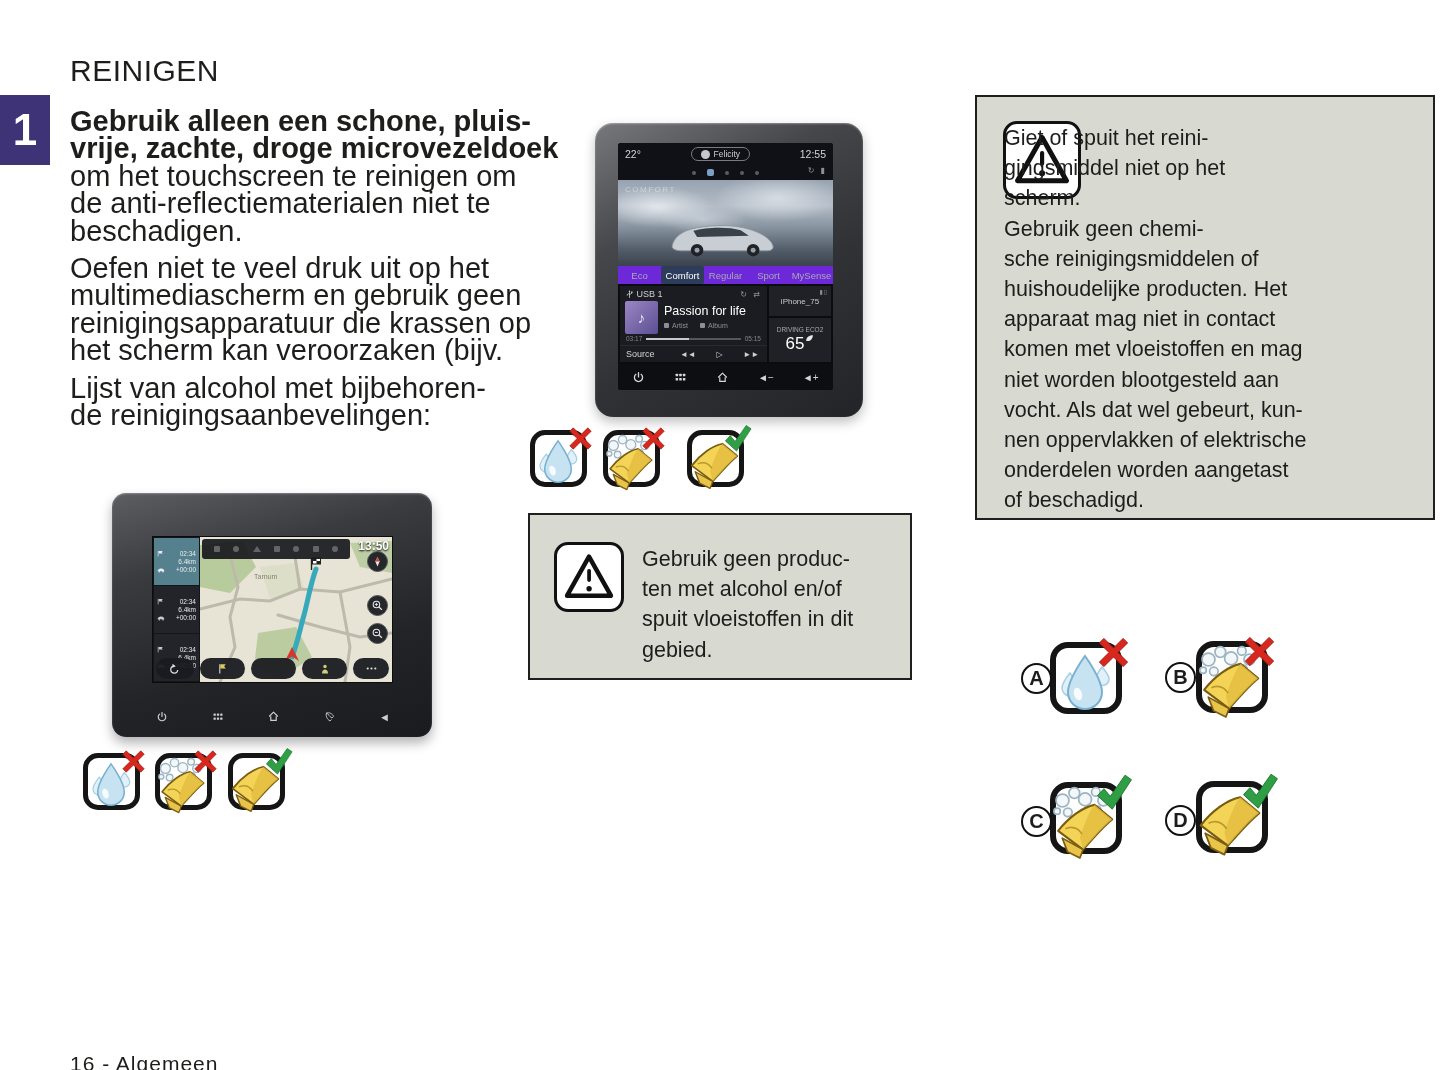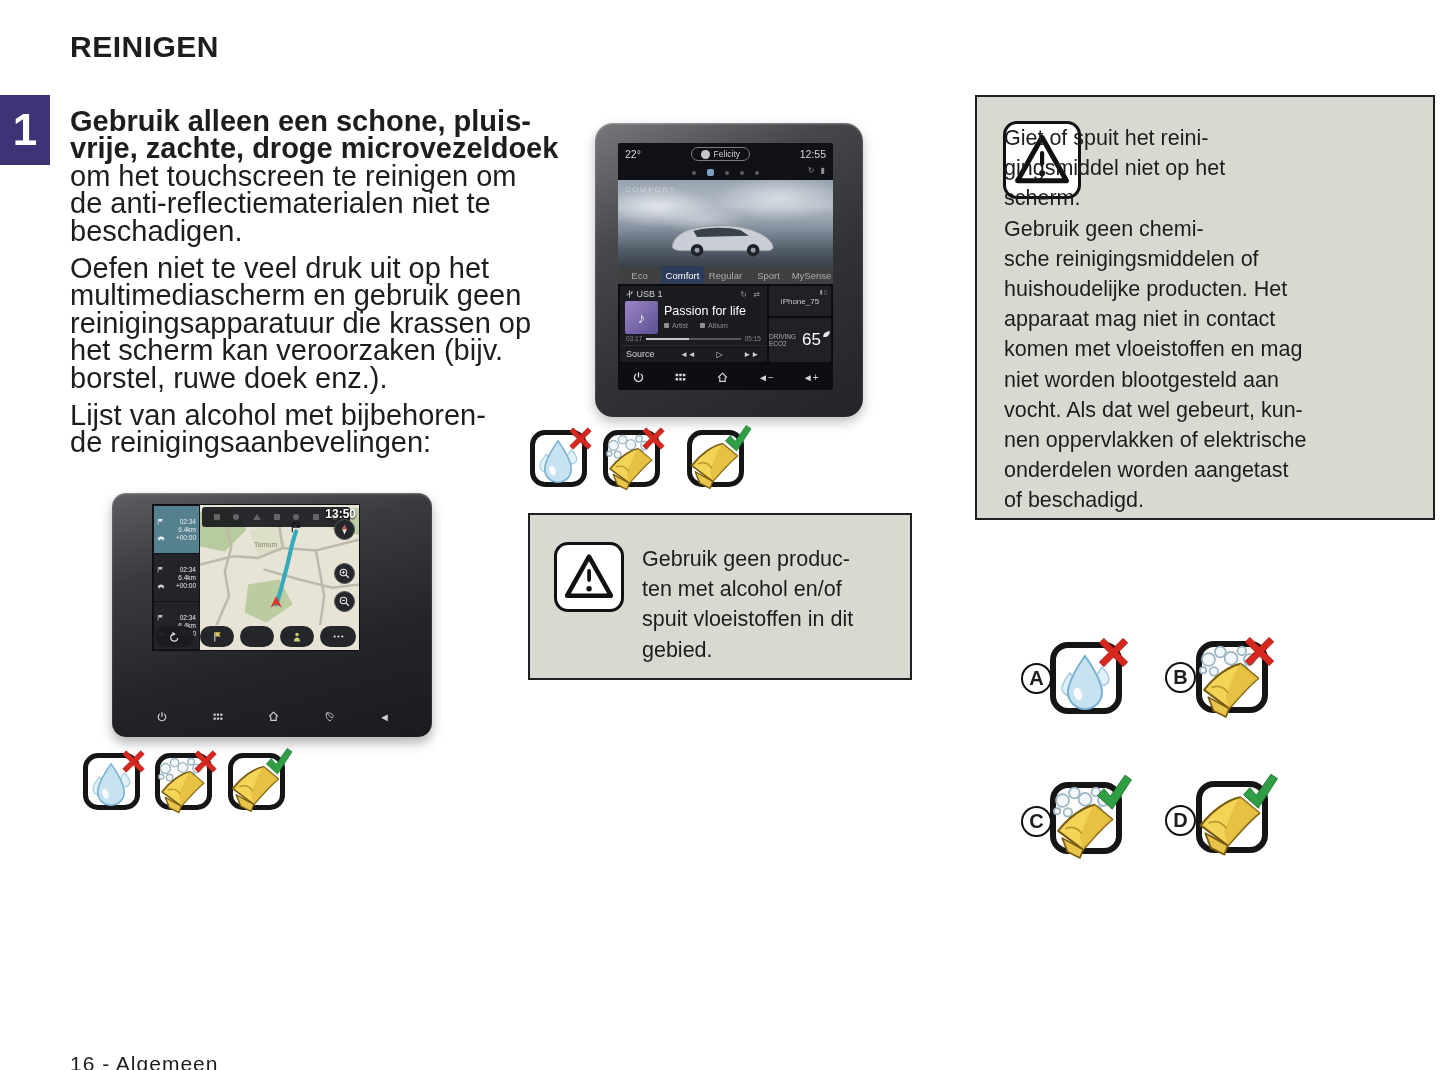--- a/index.html
+++ b/index.html
@@ -1,21 +1,21 @@
 <!DOCTYPE html>
 <html><head>
 <meta charset="utf-8">
 <style>
   *{margin:0;padding:0;box-sizing:border-box}
   html,body{background:#fff;font-family:"Liberation Sans",sans-serif;color:#1d1d1b}
   #stage{position:relative;width:1445px;height:1070px;background:#fff;overflow:hidden}
   .l{display:block;white-space:nowrap}
 
   
-  .title{position:absolute;left:70px;top:30px;font-size:30px;font-weight:700;letter-spacing:.5px}
+  .title{position:absolute;left:70px;top:54px;font-size:30px;font-weight:400;letter-spacing:.5px}
   .chapter{position:absolute;left:0;top:95px;width:50px;height:70px;background:#3e3376;color:#fff;
            display:flex;align-items:center;justify-content:center;font-size:44px;font-weight:700}
   .footer{position:absolute;left:70px;top:1052px;font-size:21px;letter-spacing:1px}
 
   
   .leftcol{position:absolute;left:70px;top:108px;width:430px;font-size:29px;line-height:27.4px}
   .leftcol .para{margin-bottom:10px}
   .leftcol .b{font-weight:700}
 
   
@@ -63,21 +63,21 @@
   .dot.active{width:7px;height:7px;border-radius:2px;background:#7d9fc6}
   .t-corner{position:absolute;right:6px;top:1px;font-size:8px;color:#8e8f94;letter-spacing:2px}
   .t-photo{position:relative;height:86px;overflow:hidden;
       background:linear-gradient(180deg,#97a3b1 0%,#b3bcc6 30%,#8793a0 55%,#545f6b 80%,#3a424c 100%)}
   .cloud{position:absolute;border-radius:50%;filter:blur(1px)}
   .c1{left:-15px;top:6px;width:110px;height:42px;background:radial-gradient(ellipse,#eef1f5cc,transparent 70%)}
   .c2{left:95px;top:-6px;width:130px;height:48px;background:radial-gradient(ellipse,#e6ebf0bb,transparent 70%)}
   .c3{left:40px;top:24px;width:90px;height:30px;background:radial-gradient(ellipse,#dde4eb99,transparent 70%)}
   .photo-label{position:absolute;left:7px;top:5px;font-size:8px;color:rgba(255,255,255,.4);letter-spacing:1.5px}
   .t-car{position:absolute;left:14%;bottom:2px;width:70%;height:58%}
-  .t-tabs{height:18px;display:flex;background:#404040;font-size:9.5px;color:#a9aaae}
+  .t-tabs{height:18px;display:flex;background:#6d28d9;font-size:9.5px;color:#a9aaae}
   .t-tab{flex:1;display:flex;align-items:center;justify-content:center}
   .t-tab.active{background:#2c3c5a;color:#fff;border-radius:2px}
   .t-main{height:80px;display:flex}
   .t-media{flex:1;background:#1b1c21;margin:2px 1px 2px 2px;position:relative;color:#9a9b9f}
   .m-head{display:flex;align-items:center;justify-content:space-between;padding:3px 5px 0 5px;font-size:9px;color:#cfd0d4}
   .m-head .mh-ic{color:#8e8f94;font-size:8px;letter-spacing:2px}
   .m-body{display:flex;gap:6px;padding:2px 5px 0 5px}
   .art{width:33px;height:33px;border-radius:2px;background:linear-gradient(135deg,#9c86c4,#5b4f93);
       display:flex;align-items:center;justify-content:center;color:#ece8f5;font-size:15px;flex:none}
   .m-title{font-size:12.5px;color:#fff;margin-top:3px;white-space:nowrap}
@@ -87,31 +87,31 @@
   .m-bar{flex:1;height:2px;background:#55565c;position:relative}
   .m-fill{position:absolute;left:0;top:0;bottom:0;width:45%;background:#c8c9cd}
   .m-ctl{position:absolute;left:0;right:0;bottom:0;height:17px;border-top:1px solid #2a2b30;
       display:flex;align-items:center;font-size:9px;color:#d3d4d7}
   .m-ctl .src{padding-left:6px;width:52px}
   .m-ctl .tr{flex:1;text-align:center;font-size:8px;color:#cfd0d4}
   .t-side{width:62px;display:flex;flex-direction:column;margin:2px 2px 2px 1px;gap:2px}
   .s-phone{flex:1;background:#202127;position:relative;display:flex;align-items:center;justify-content:center;
       color:#c7c8cc;font-size:8px}
   .s-stat{position:absolute;right:3px;top:2px;font-size:6px;color:#8e8f94;letter-spacing:1px}
-  .s-eco{height:44px;background:#202127;color:#a7a8ac;display:flex;align-items:center;
+  .s-eco{height:44px;background:#202127;color:#a7a8ac;display:flex;flex-direction:column;align-items:center;
       justify-content:center;font-size:6.5px;gap:1px}
   .s-eco .v{font-size:17px;color:#fff;display:flex;align-items:flex-start;gap:1px}
   .t-bar{position:absolute;left:0;right:0;bottom:0;height:26px;background:#0d0e12;display:flex;
       align-items:center;justify-content:space-around;color:#d6d7da;font-size:10px}
 
   
   .navdev{position:absolute;left:112px;top:493px;width:320px;height:244px;border-radius:14px;
       background:linear-gradient(165deg,#5d5e62 0%,#3a3b3f 28%,#232427 65%,#1a1b1e 100%);
       box-shadow:0 6px 12px rgba(0,0,0,.3), inset 0 1px 2px rgba(255,255,255,.3)}
-  .n-screen{position:absolute;left:41px;top:12px;width:206px;height:145px;background:#e7e4d6;overflow:hidden;
+  .n-screen{position:absolute;left:41px;top:44px;width:239px;height:145px;background:#e7e4d6;overflow:hidden;
       display:flex;outline:1px solid #0c0c0e}
   .n-side{width:47px;background:#141519;display:flex;flex-direction:column;gap:1px;padding:1px;z-index:3;flex:none}
   .n-card{flex:1;background:#22242a;color:#e8e9eb;font-size:6.5px;display:flex;flex-direction:column;
       justify-content:center;padding:1px 3px;gap:1px}
   .n-card.active{background:#55808e}
   .n-row{display:flex;justify-content:space-between;align-items:center;width:100%}
   .n-row .sp{width:7px}
   .n-map{flex:1;position:relative}
   .n-mapsvg{position:absolute;inset:0}
   .n-topbar{position:absolute;left:2px;top:2px;width:148px;height:20px;background:rgba(24,25,29,.92);
@@ -277,21 +277,20 @@
       <span class="l b">vrije, zachte, droge microvezeldoek</span>
       <span class="l">om het touchscreen te reinigen om</span>
       <span class="l">de anti-reflectiematerialen niet te</span>
       <span class="l">beschadigen.</span>
     </div>
     <div class="para">
       <span class="l">Oefen niet te veel druk uit op het</span>
       <span class="l">multimediascherm en gebruik geen</span>
       <span class="l">reinigingsapparatuur die krassen op</span>
       <span class="l">het scherm kan veroorzaken (bijv.</span>
-      <span class="l">borstel, ruwe doek enz.).</span>
     </div>
     <div class="para">
       <span class="l">Lijst van alcohol met bijbehoren-</span>
       <span class="l">de reinigingsaanbevelingen:</span>
     </div>
   </div>
 
   <div class="tablet">
     <div class="t-screen">
       <div class="t-status">

